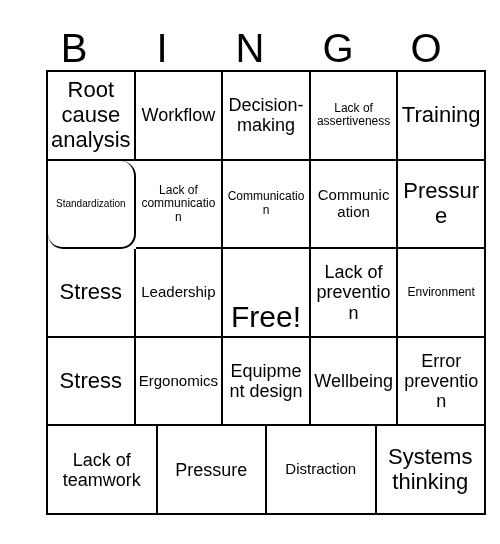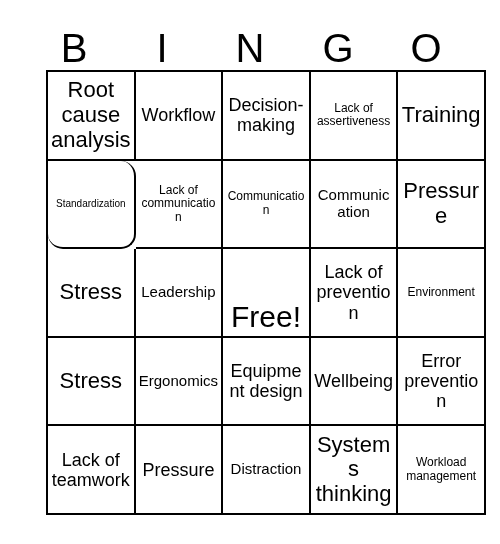--- a/index.html
+++ b/index.html
@@ -179,19 +179,16 @@
         </div>
       <div class="bingo-cell fs-md">
           <span class="cell-text">Pressure</span>
         </div>
       <div class="bingo-cell fs-sm">
           <span class="cell-text">Distraction</span>
         </div>
       <div class="bingo-cell fs-lg">
           <span class="cell-text">Systems thinking</span>
         </div>
-      <div class="bingo-cell fs-xs">
-          <span class="cell-text">Workload management</span>
-        </div>
     </div>
 
   </div>
 </div>
 
 </body></html>

